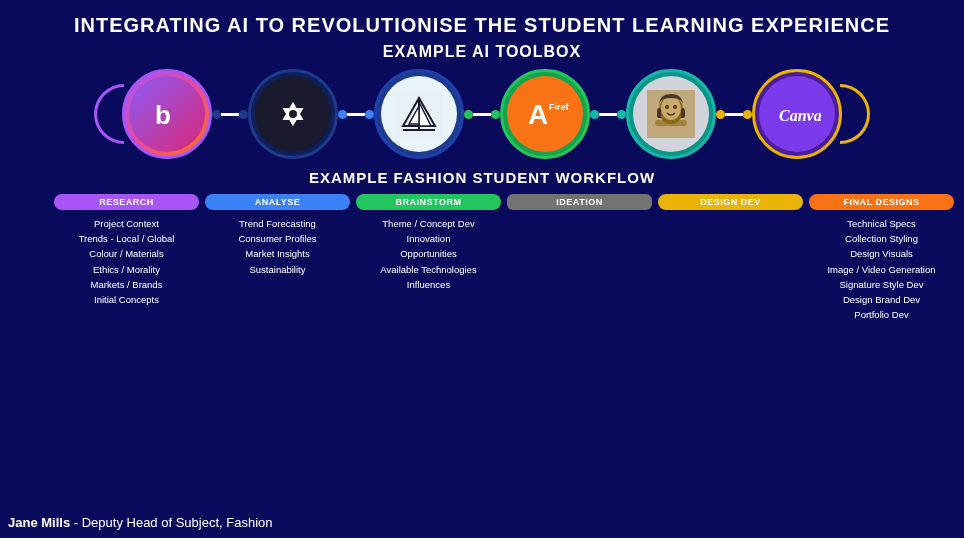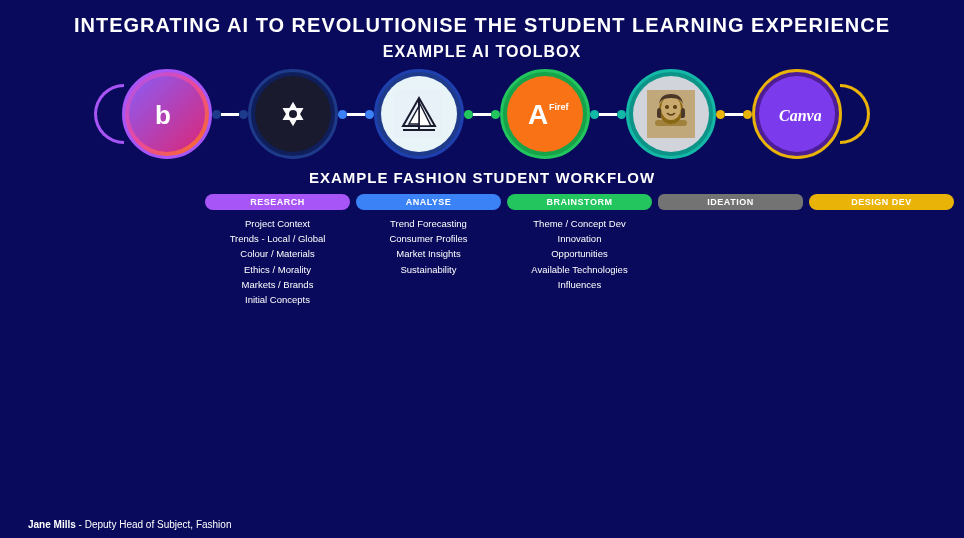--- a/index.html
+++ b/index.html
@@ -133,22 +133,22 @@
     .workflow-items {
       text-align: center;
       font-size: 9.5px;
       line-height: 1.6;
       color: white;
     }
 
     .footer {
       position: absolute;
       bottom: 8px;
-      left: 28px;
-      font-size: 10px;
+      left: 8px;
+      font-size: 13px;
       color: white;
     }
     .footer-name {
       font-weight: bold;
     }
     .chatgpt-inner-bg {
       background: #1a1a2e;
     }
     .midjourney-inner-bg {
       background: #e8f4f8;
@@ -359,19 +359,31 @@
   </div>
 
   <div class="workflow-col">
     <div class="workflow-badge badge-ideation">IDEATION</div>
   </div>
 
   <div class="workflow-col">
     <div class="workflow-badge badge-designdev">DESIGN DEV</div>
   </div>
 
+  <div class="workflow-col">
+    <div class="workflow-badge badge-final">FINAL DESIGNS</div>
+    <div class="workflow-items">
+      Technical Specs<br>
+      Collection Styling<br>
+      Design Visuals<br>
+      Image / Video Generation<br>
+      Signature Style Dev<br>
+      Design Brand Dev<br>
+      Portfolio Dev
+    </div>
+  </div>
 
 </div>
 
 <div class="footer">
   <span class="footer-name">Jane Mills</span>
   <span> - Deputy Head of Subject, Fashion</span>
 </div>
 
 </body></html>

